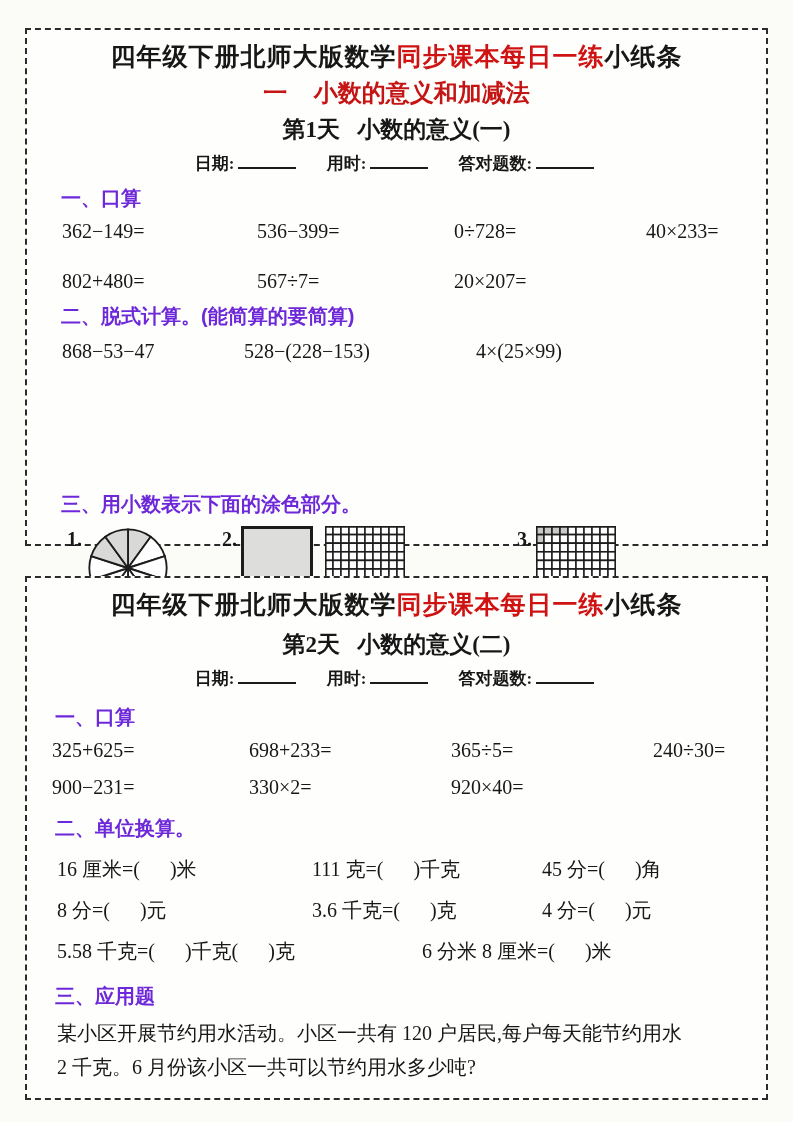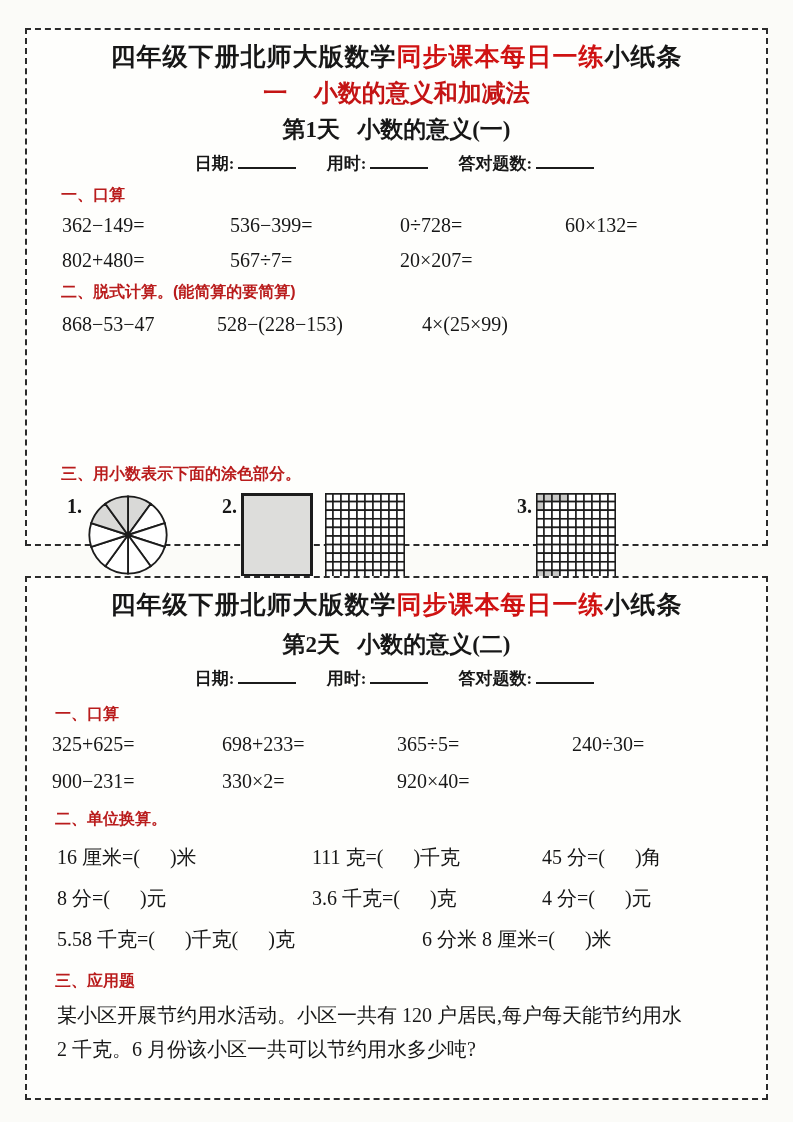--- a/index.html
+++ b/index.html
@@ -57,33 +57,34 @@
   .meta-line .blank{
     display:inline-block;
     width:58px;
     border-bottom:2px solid #1b1b1b;
     height:14px;
     margin:0 4px;
   }
   .meta-line .gap{display:inline-block;width:22px;}
 
   .sec-heading{
-    color:#b91c1c;
+    color:#6d28d9;
     font-weight:bold;
-    font-size:16px;
+    font-size:20px;
     padding-left:34px;
     margin-top:10px;
     font-family:"Liberation Sans","DejaVu Sans",sans-serif;
   }
   .expr-grid{
     display:grid;
     padding-left:35px;
     font-size:20px;
     margin-top:8px;
     row-gap:12px;
+    gap:27px;
   }
   .g-oral1{grid-template-columns:168px 170px 165px 1fr;}
   .g-step1{grid-template-columns:155px 205px 150px 1fr;margin-top:10px;}
   .g-oral2{grid-template-columns:170px 175px 175px 1fr;padding-left:25px;row-gap:14px;}
 
   .unit-row{
     display:grid;
     padding-left:30px;
     font-size:20px;
     margin-top:14px;
@@ -138,21 +139,21 @@
     <span>日期:</span><span class="blank"></span><span class="gap"></span>
     <span>用时:</span><span class="blank"></span><span class="gap"></span>
     <span>答对题数:</span><span class="blank"></span>
   </div>
 
   <div class="sec-heading">一、口算</div>
   <div class="expr-grid g-oral1">
     <span>362−149=</span>
     <span>536−399=</span>
     <span>0÷728=</span>
-    <span>60×132=</span>
+    <span>40×233=</span>
     <span>802+480=</span>
     <span>567÷7=</span>
     <span>20×207=</span>
   </div>
 
   <div class="sec-heading">二、脱式计算。(能简算的要简算)</div>
   <div class="expr-grid g-step1">
     <span>868−53−47</span>
     <span>528−(228−153)</span>
     <span>4×(25×99)</span>

